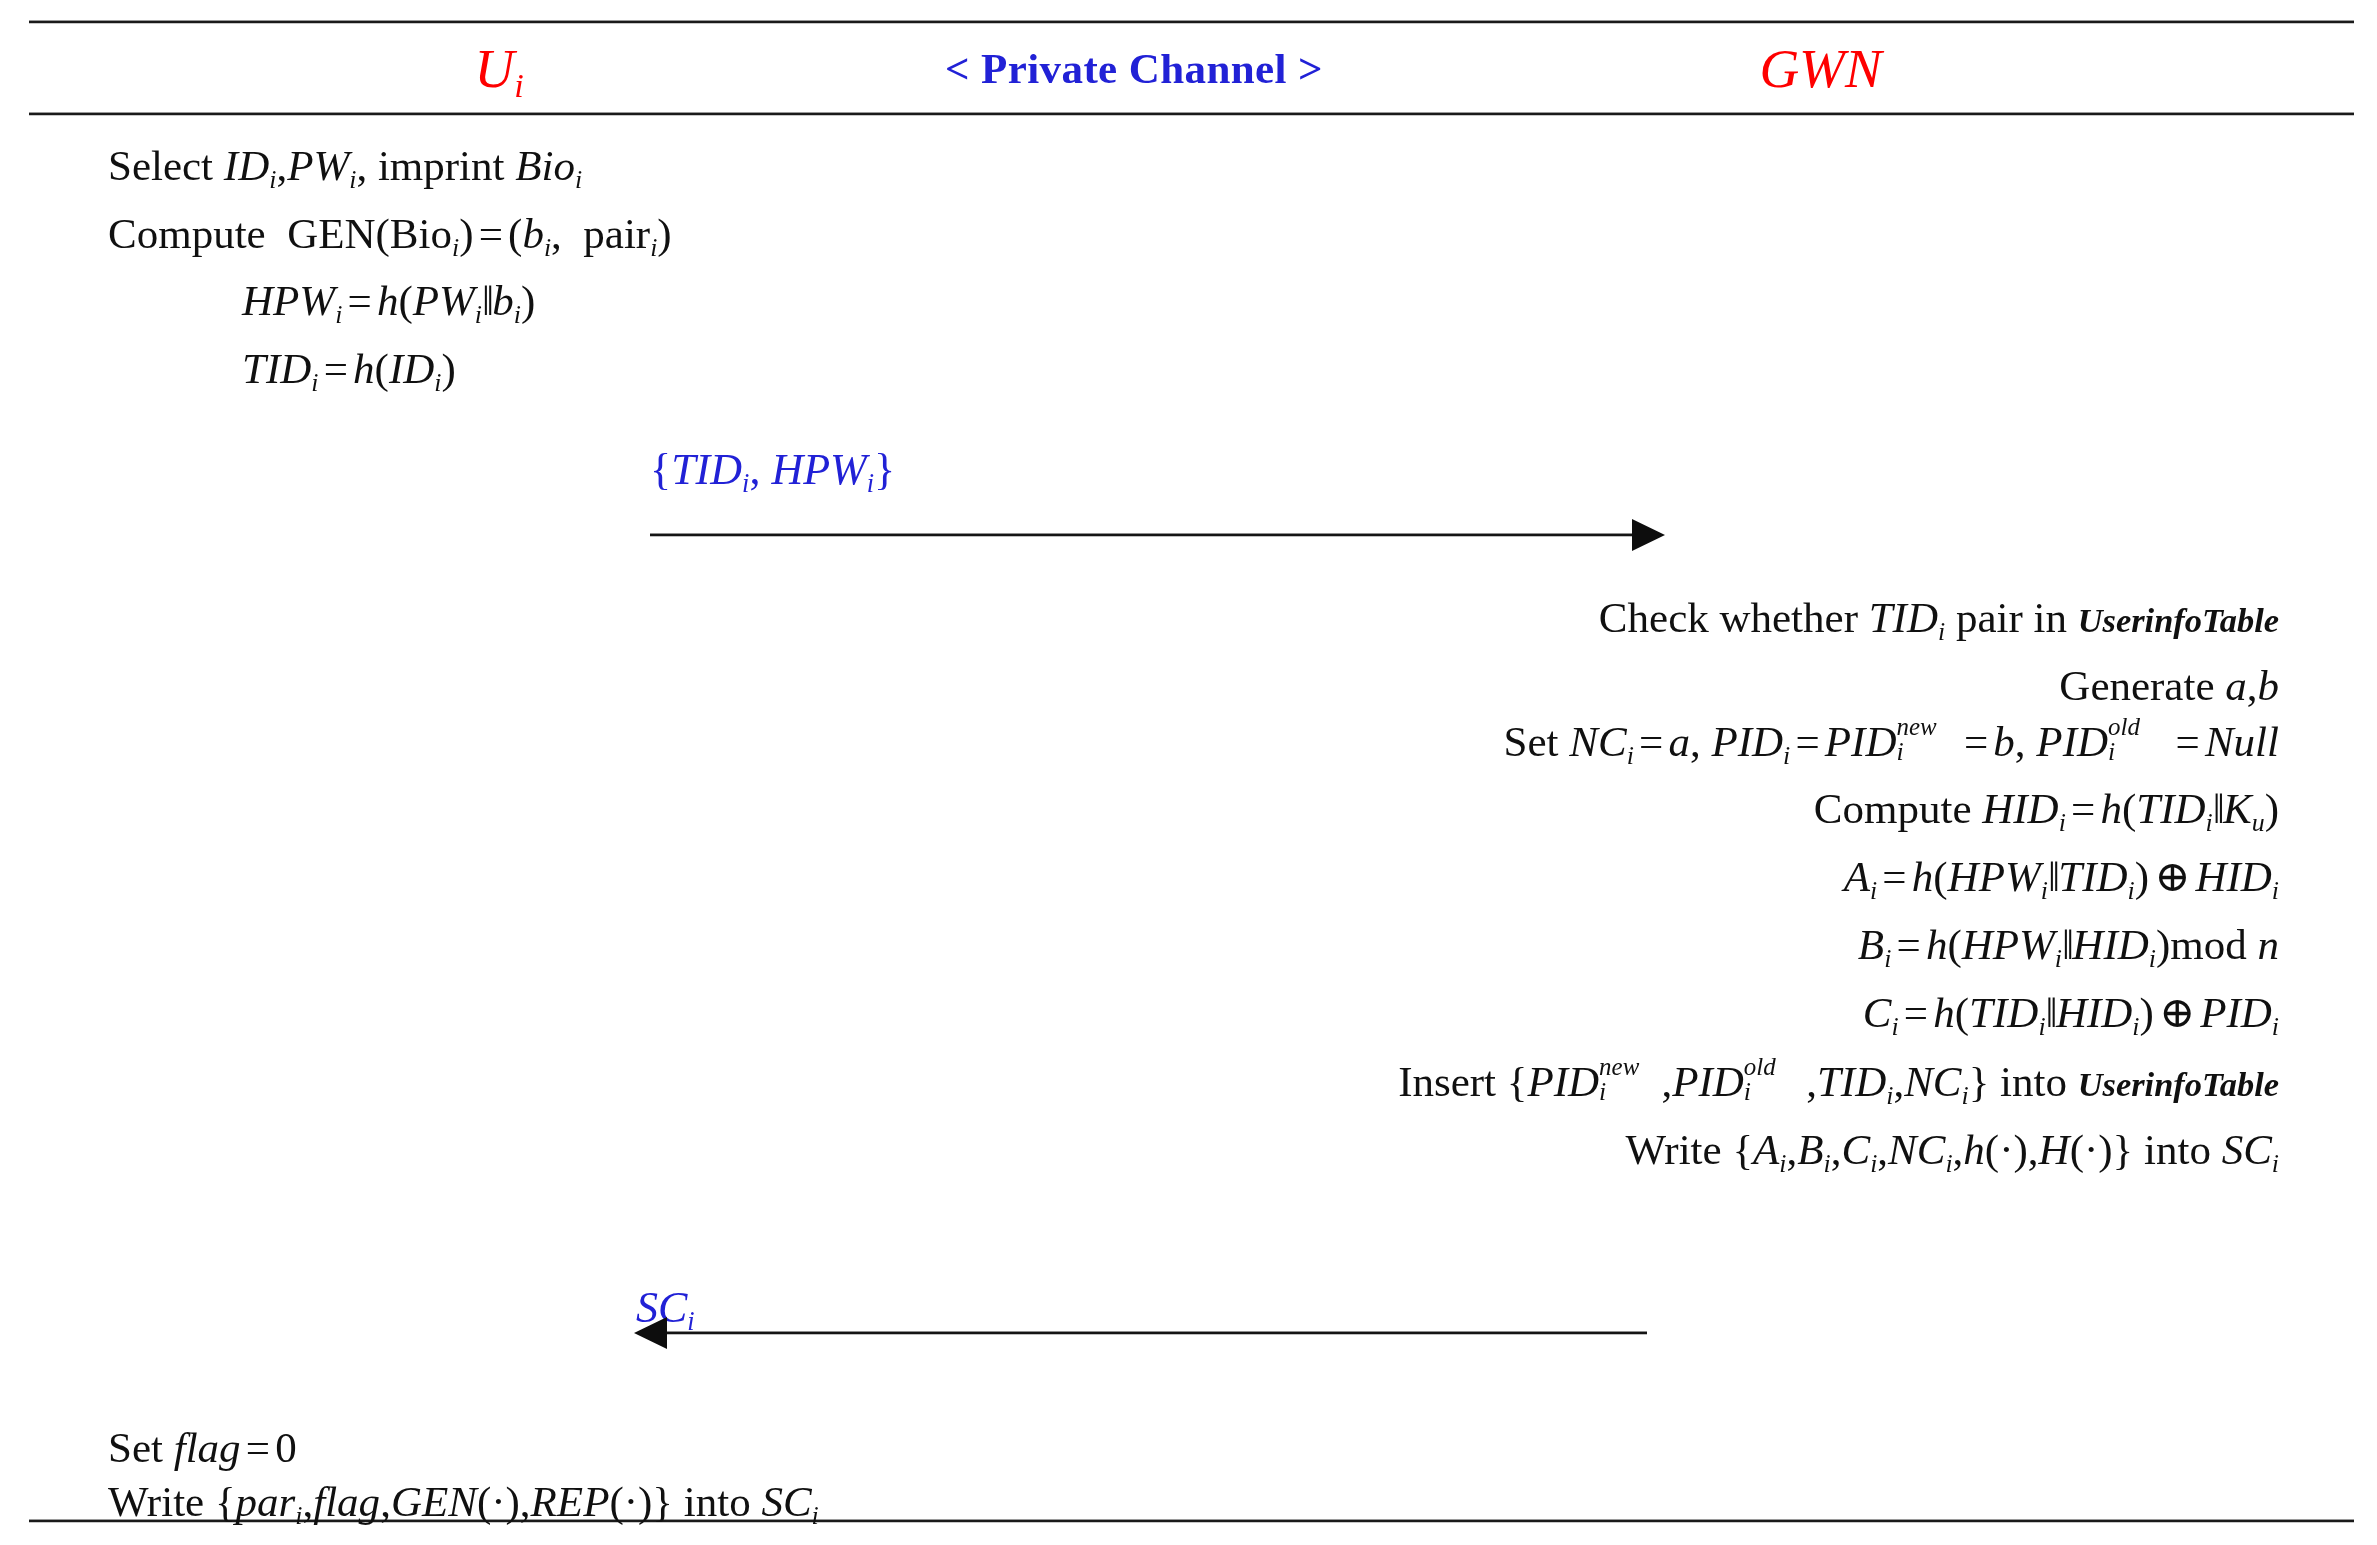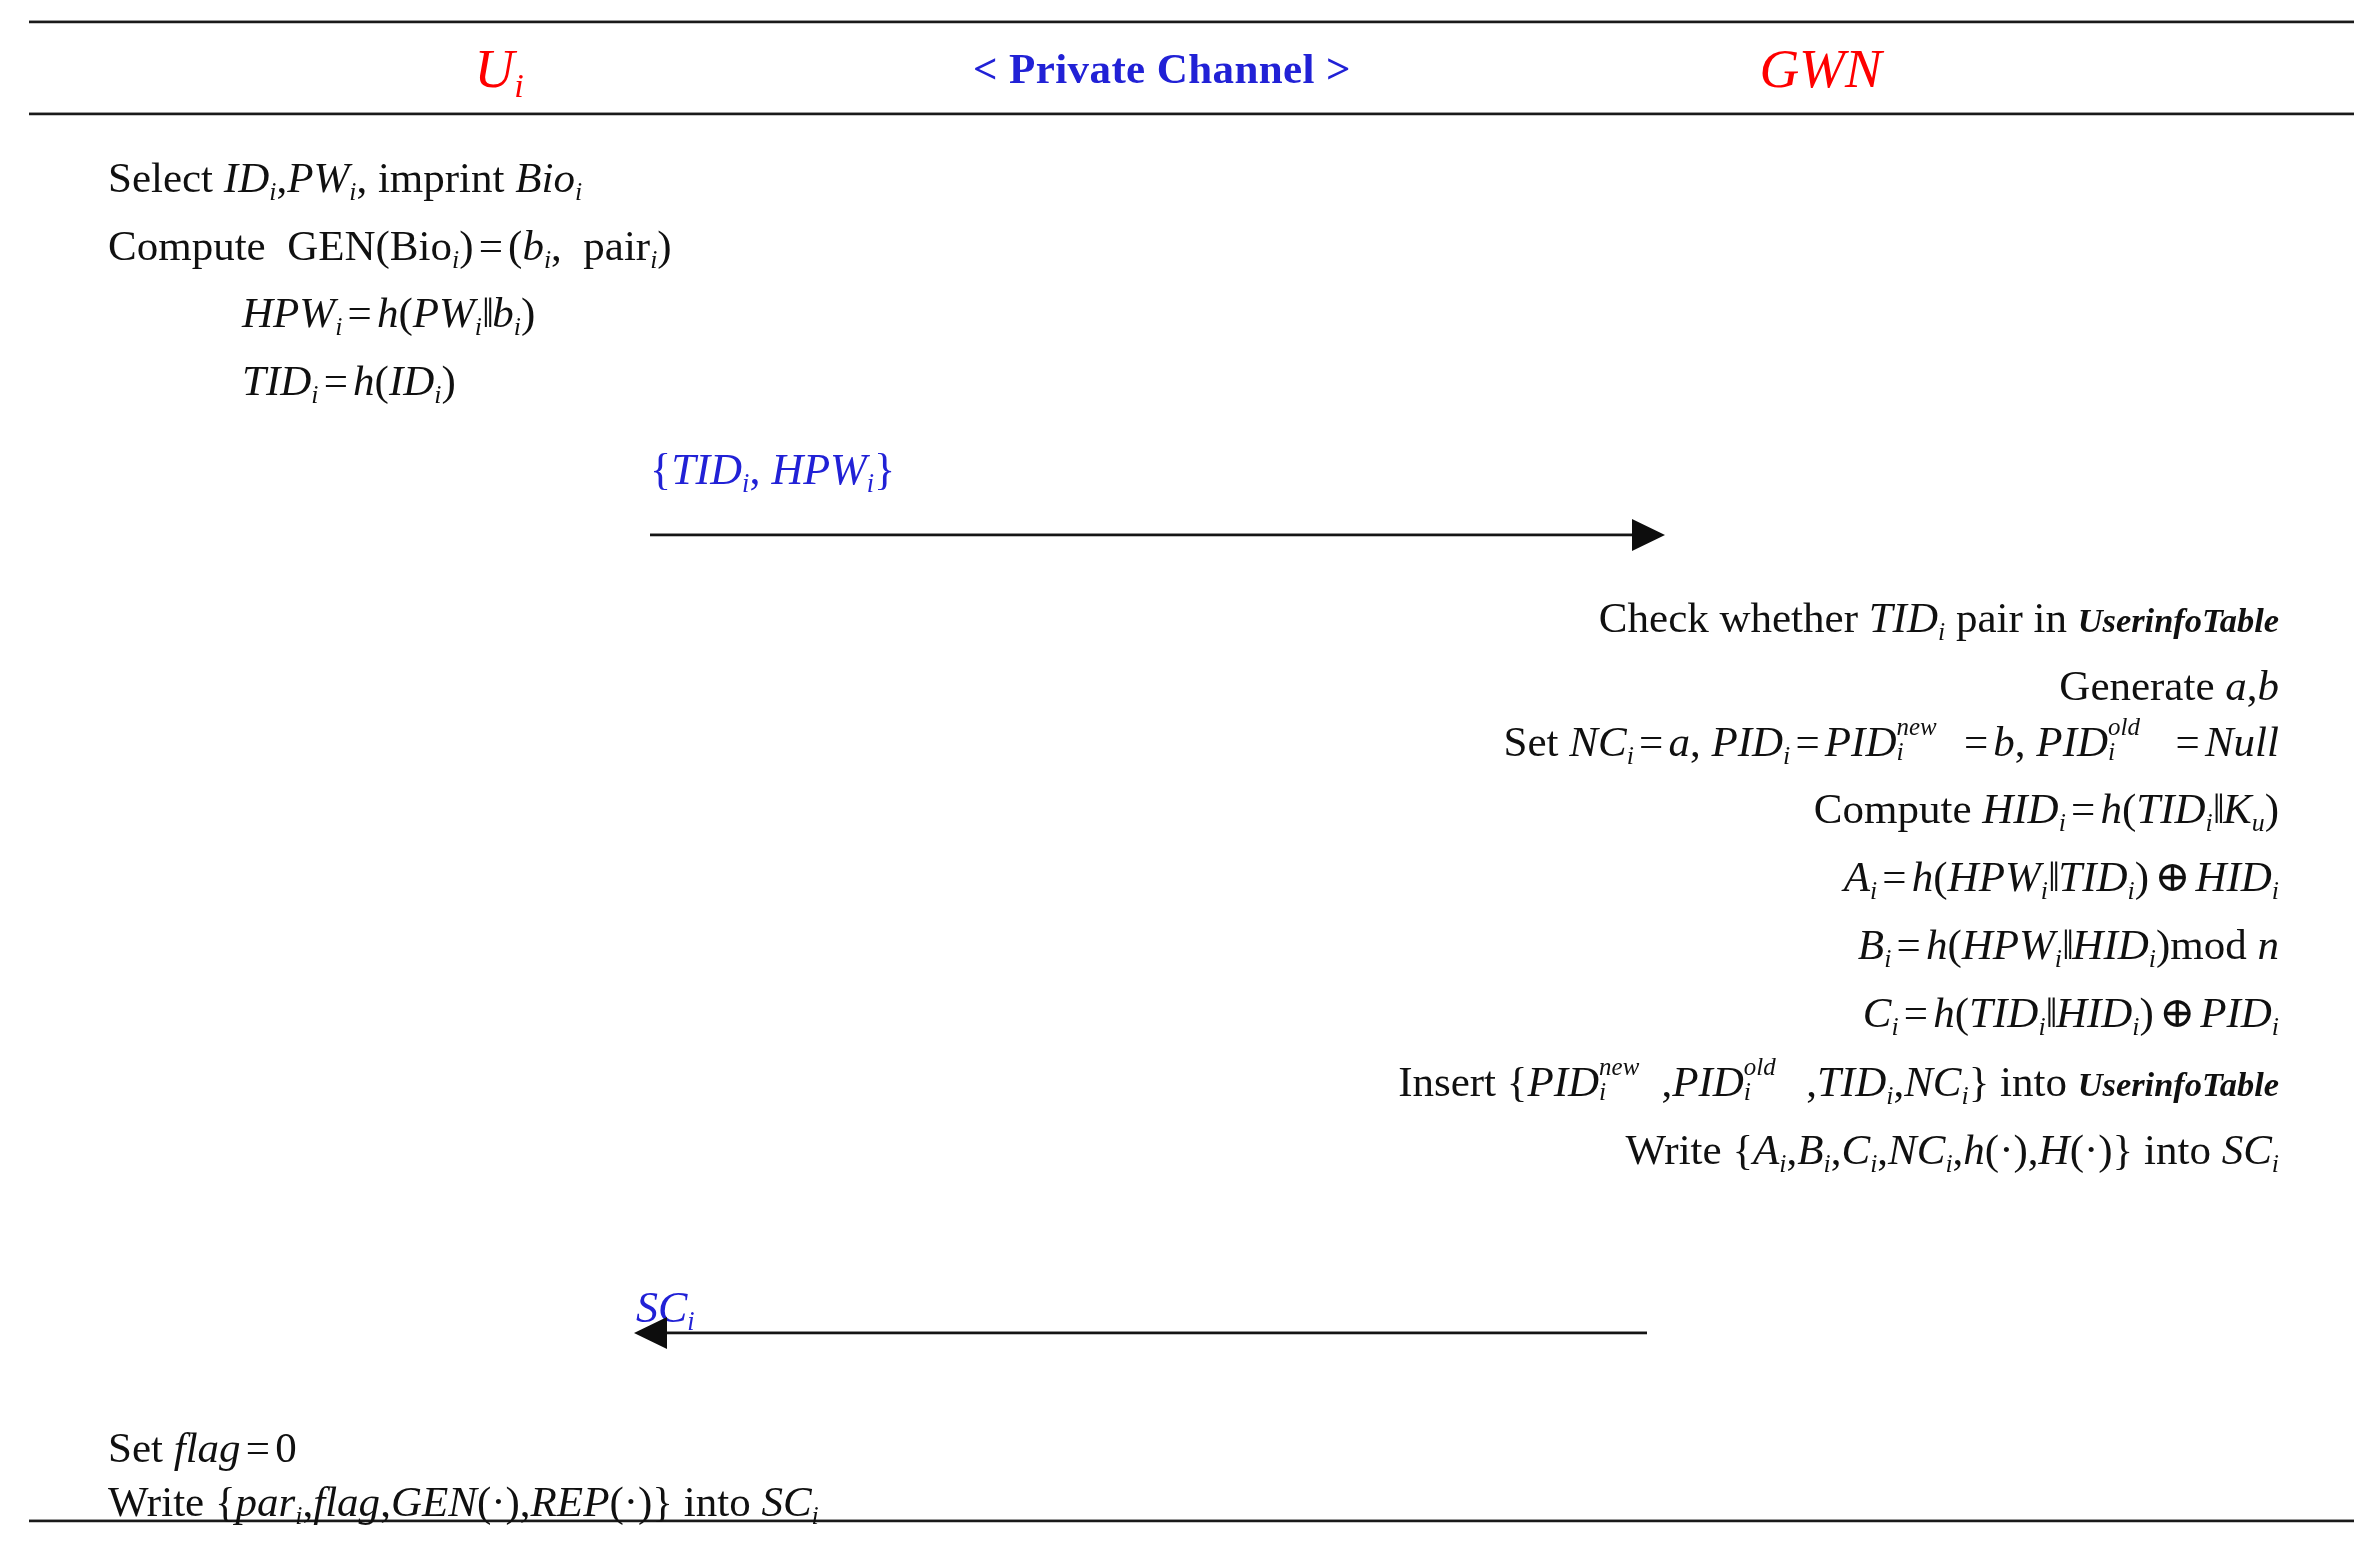--- a/index.html
+++ b/index.html
@@ -44,21 +44,21 @@
     font-style: italic;
     font-size: 55px;
     color: #fe0000;
   }
   .hdr-entity .sub {
     font-size: 0.62em;
     vertical-align: -0.28em;
     font-style: italic;
   }
   #hdr-ui   { left: 376px; width: 246px; }
-  #hdr-chan { left: 866px; width: 592px; }
+  #hdr-chan { left: 838px; width: 592px; }
   #hdr-gwn  { left: 1683px; width: 275px; }
   .hdr-channel-label {
     font-weight: bold;
     font-size: 43px;
     color: #2121d6;
     letter-spacing: 0.4px;
   }
 
   
   .block { position: absolute; white-space: nowrap; }
@@ -141,21 +141,21 @@
   </div>
 
   <div class="hdr" id="hdr-chan">
     <span class="hdr-channel-label">&lt; Private Channel &gt;</span>
   </div>
 
   <div class="hdr" id="hdr-gwn">
     <span class="hdr-entity">GWN</span>
   </div>
 
-  <div class="block left-block" style="top: 139px; margin-top: 12px;">
+  <div class="block left-block" style="top: 139px;">
 
     <div class="line">
       <span class="mr">Select </span><span class="mi">ID</span><span class="sub">i</span><span class="mr">,</span><span class="mi">PW</span><span class="sub">i</span><span class="mr">, imprint </span><span class="mi">Bio</span><span class="sub">i</span>
     </div>
 
     <div class="line">
       <span class="mr">Compute&nbsp; GEN(Bio</span><span class="sub">i</span><span class="mr">)</span><span class="op">=</span><span class="mr">(</span><span class="mi">b</span><span class="sub">i</span><span class="mr">,&nbsp; pair</span><span class="sub">i</span><span class="mr">)</span>
     </div>
 
     <div class="line indent-1">

